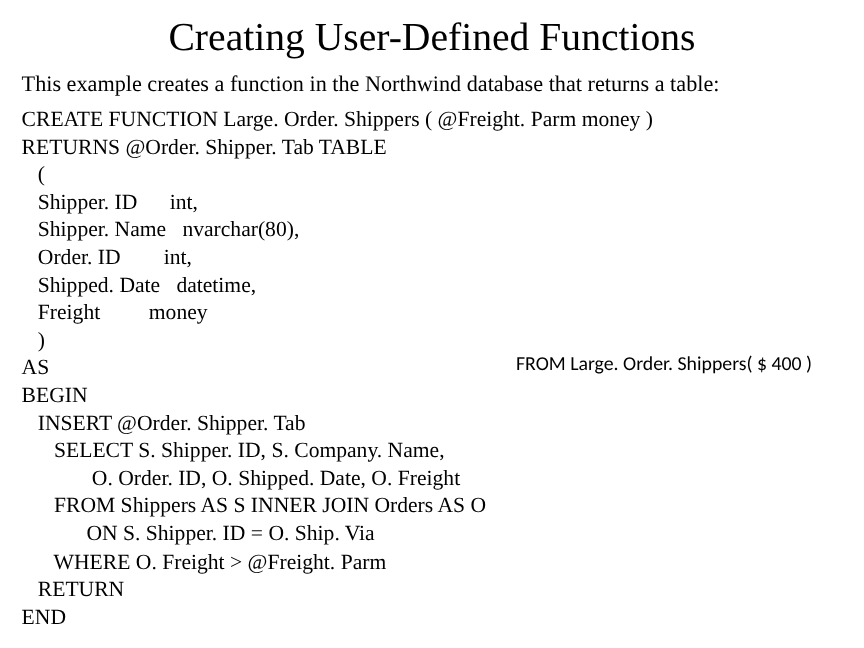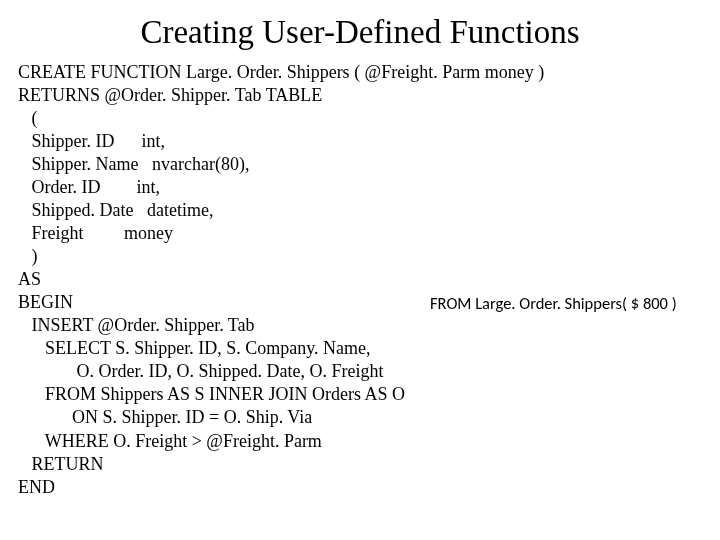--- a/index.html
+++ b/index.html
@@ -45,20 +45,21 @@
     line-height: 1.25;
   }
 </style>
 </head>
 <body>
 
 <div class="slide">
 
   <h1 class="title">Creating User-Defined Functions</h1>
 
+  <div class="intro">This example creates a function in the Northwind database that returns a table:</div>
 
   <div class="code"><span>CREATE FUNCTION Large. Order. Shippers ( @Freight. Parm money )</span>
 <span>RETURNS @Order. Shipper. Tab TABLE</span>
 <span>   (</span>
 <span>   Shipper. ID      int,</span>
 <span>   Shipper. Name   nvarchar(80),</span>
 <span>   Order. ID        int,</span>
 <span>   Shipped. Date   datetime,</span>
 <span>   Freight         money</span>
 <span>   )</span>
@@ -67,16 +68,16 @@
 <span>   INSERT @Order. Shipper. Tab</span>
 <span>      SELECT S. Shipper. ID, S. Company. Name,</span>
 <span>             O. Order. ID, O. Shipped. Date, O. Freight</span>
 <span>      FROM Shippers AS S INNER JOIN Orders AS O</span>
 <span>            ON S. Shipper. ID = O. Ship. Via</span>
 <span>      WHERE O. Freight &gt; @Freight. Parm</span>
 <span>   RETURN</span>
 <span>END</span></div>
 
   <div class="sidebox">
-    <div>FROM Large. Order. Shippers( $ 800 )</div>
+    <div>FROM Large. Order. Shippers( $ 400 )</div>
   </div>
 
 </div>
 
 </body></html>

